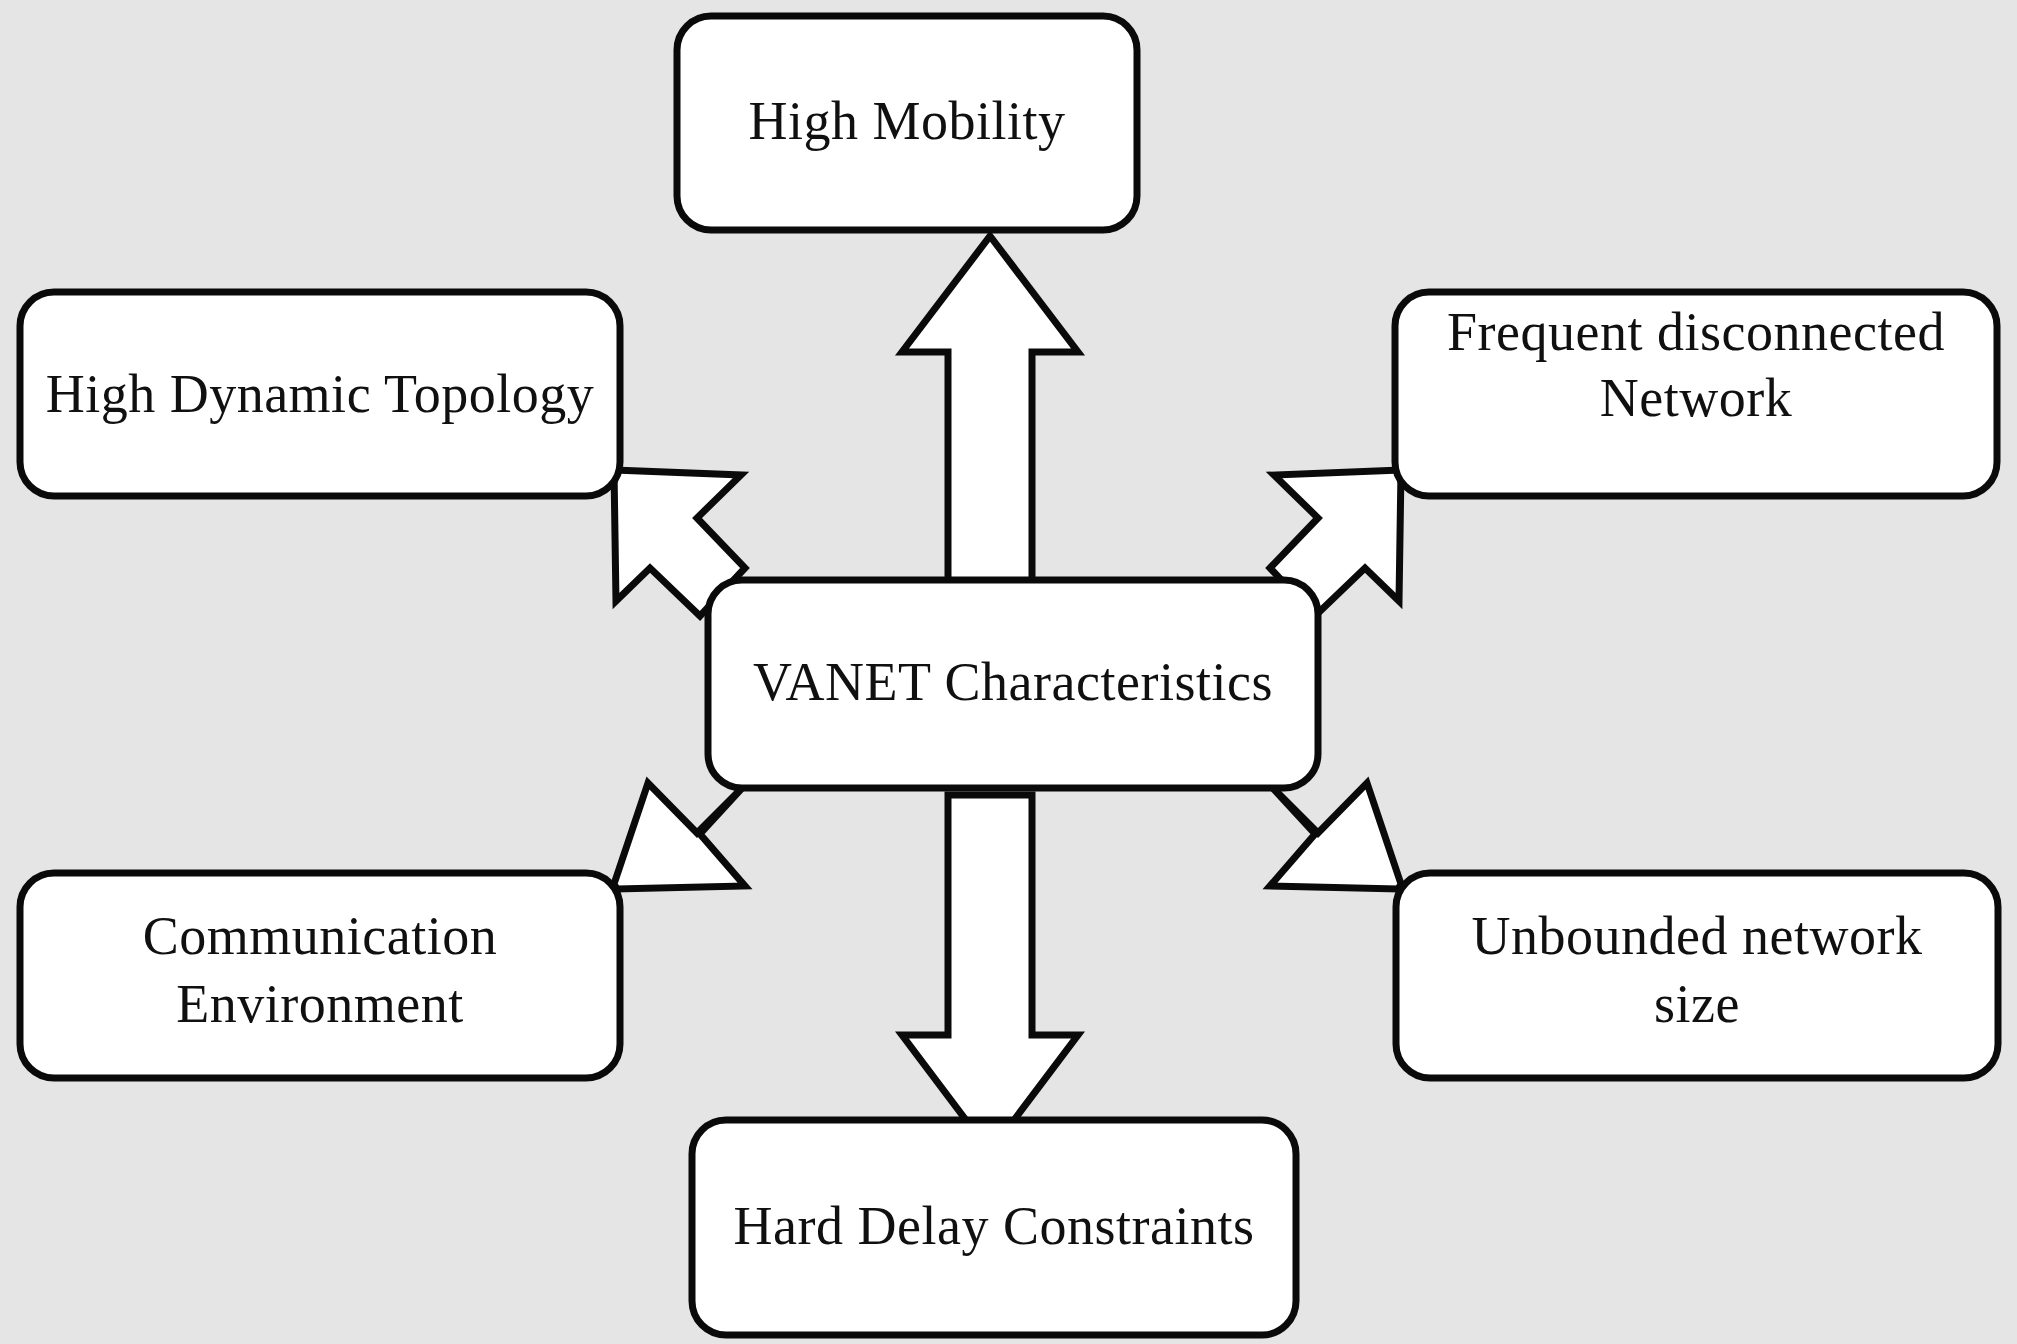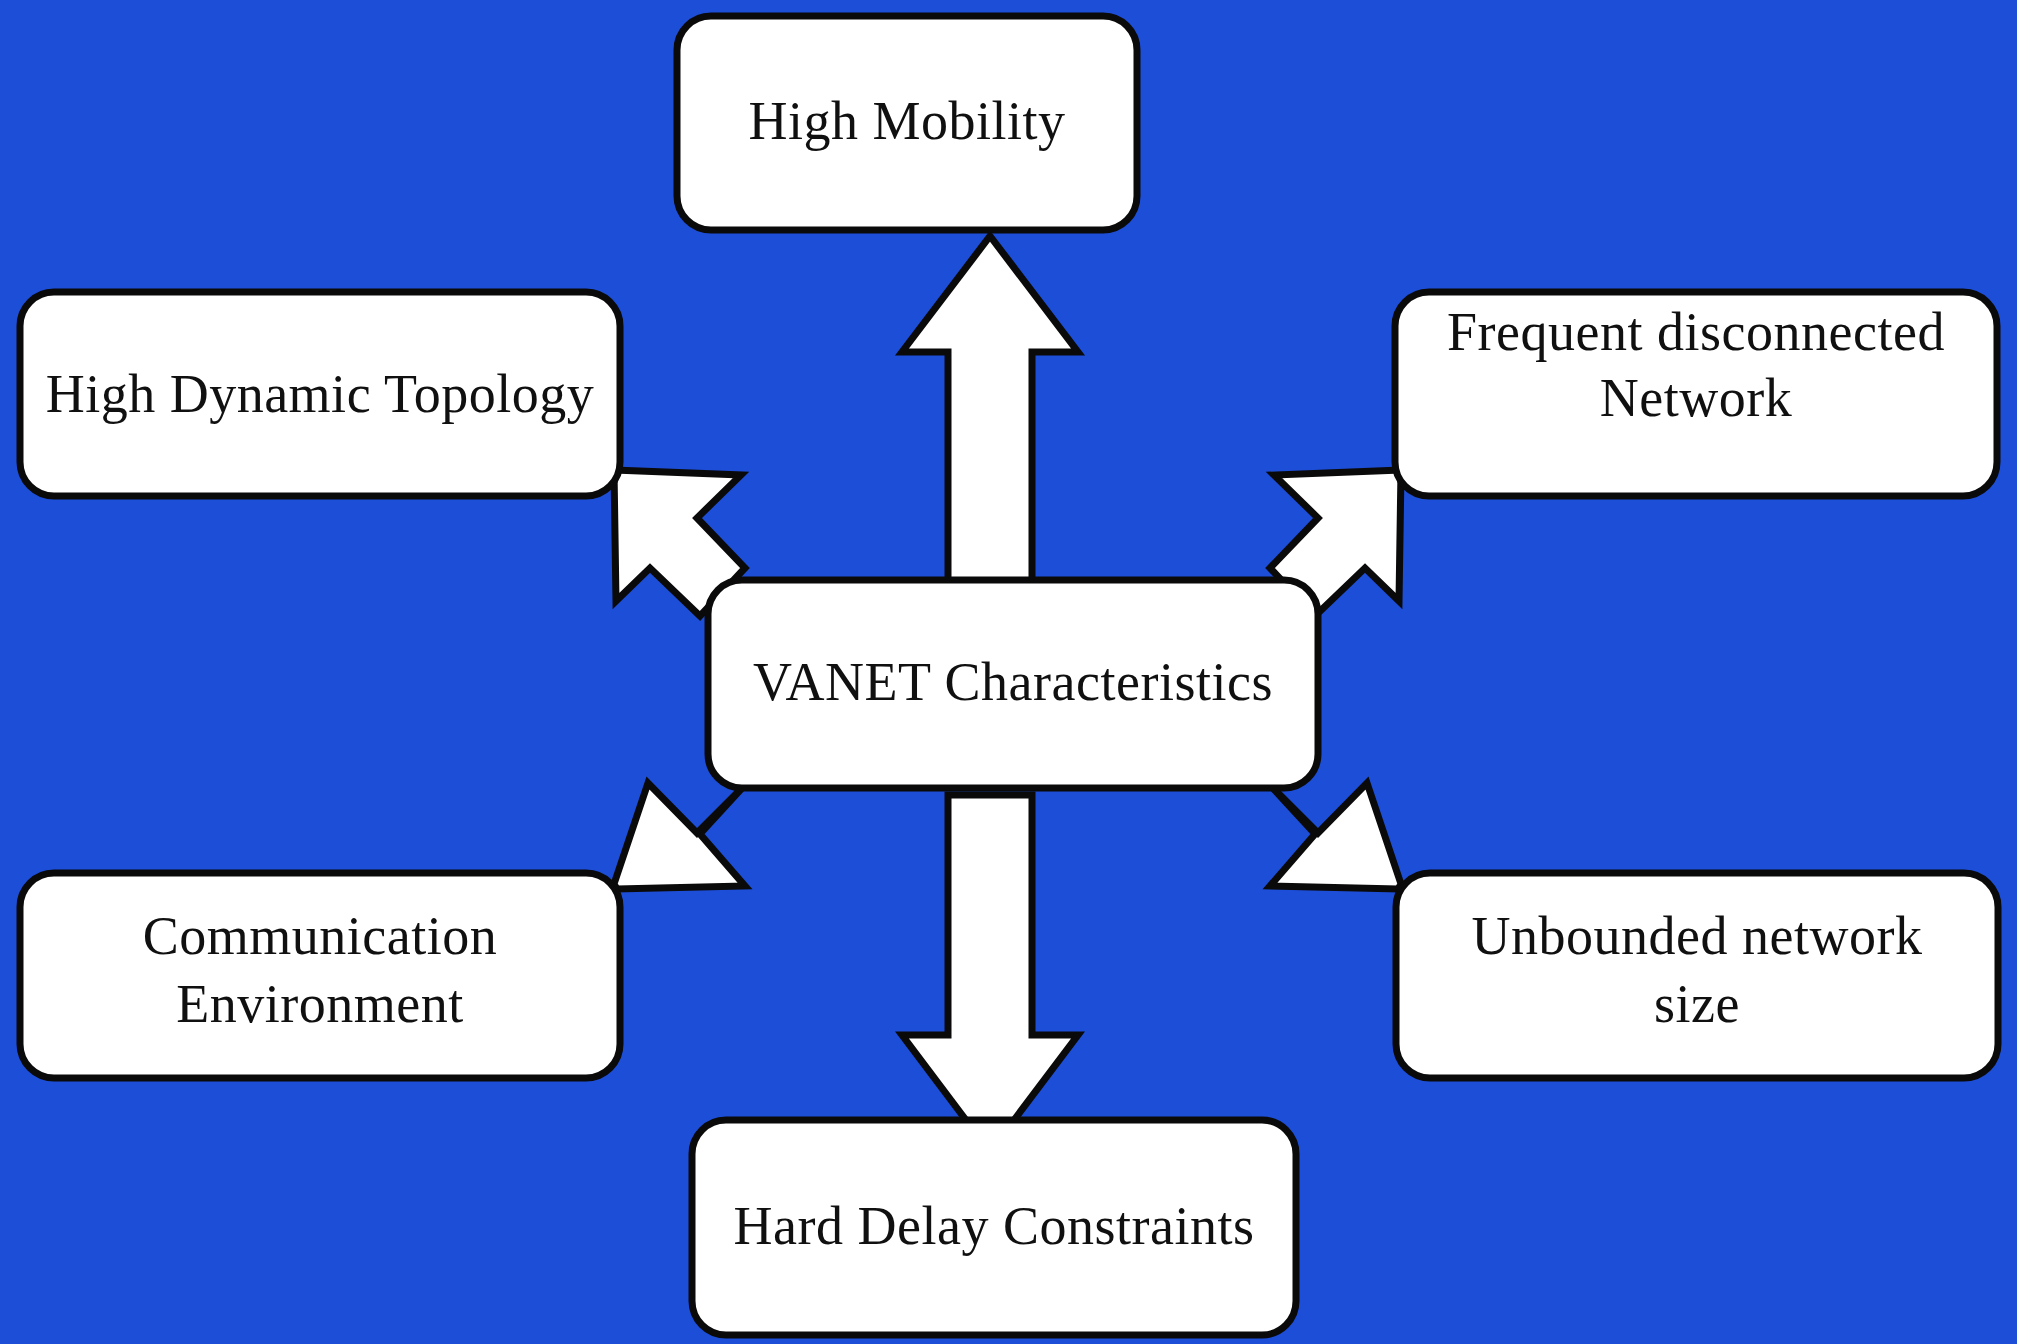--- a/index.html
+++ b/index.html
@@ -11,21 +11,21 @@
   body {
     width: 2017px;
     height: 1344px;
     overflow: hidden;
     font-family: "Liberation Serif", "DejaVu Serif", serif;
   }
   #diagram-root {
     position: relative;
     width: 2017px;
     height: 1344px;
-    background: #1d4ed8;
+    background: #e5e5e5;
   }
   svg#diagram-svg {
     display: block;
     width: 2017px;
     height: 1344px;
   }
   .node-box {
     fill: #ffffff;
     stroke: #0a0a0a;
     stroke-width: 7;

